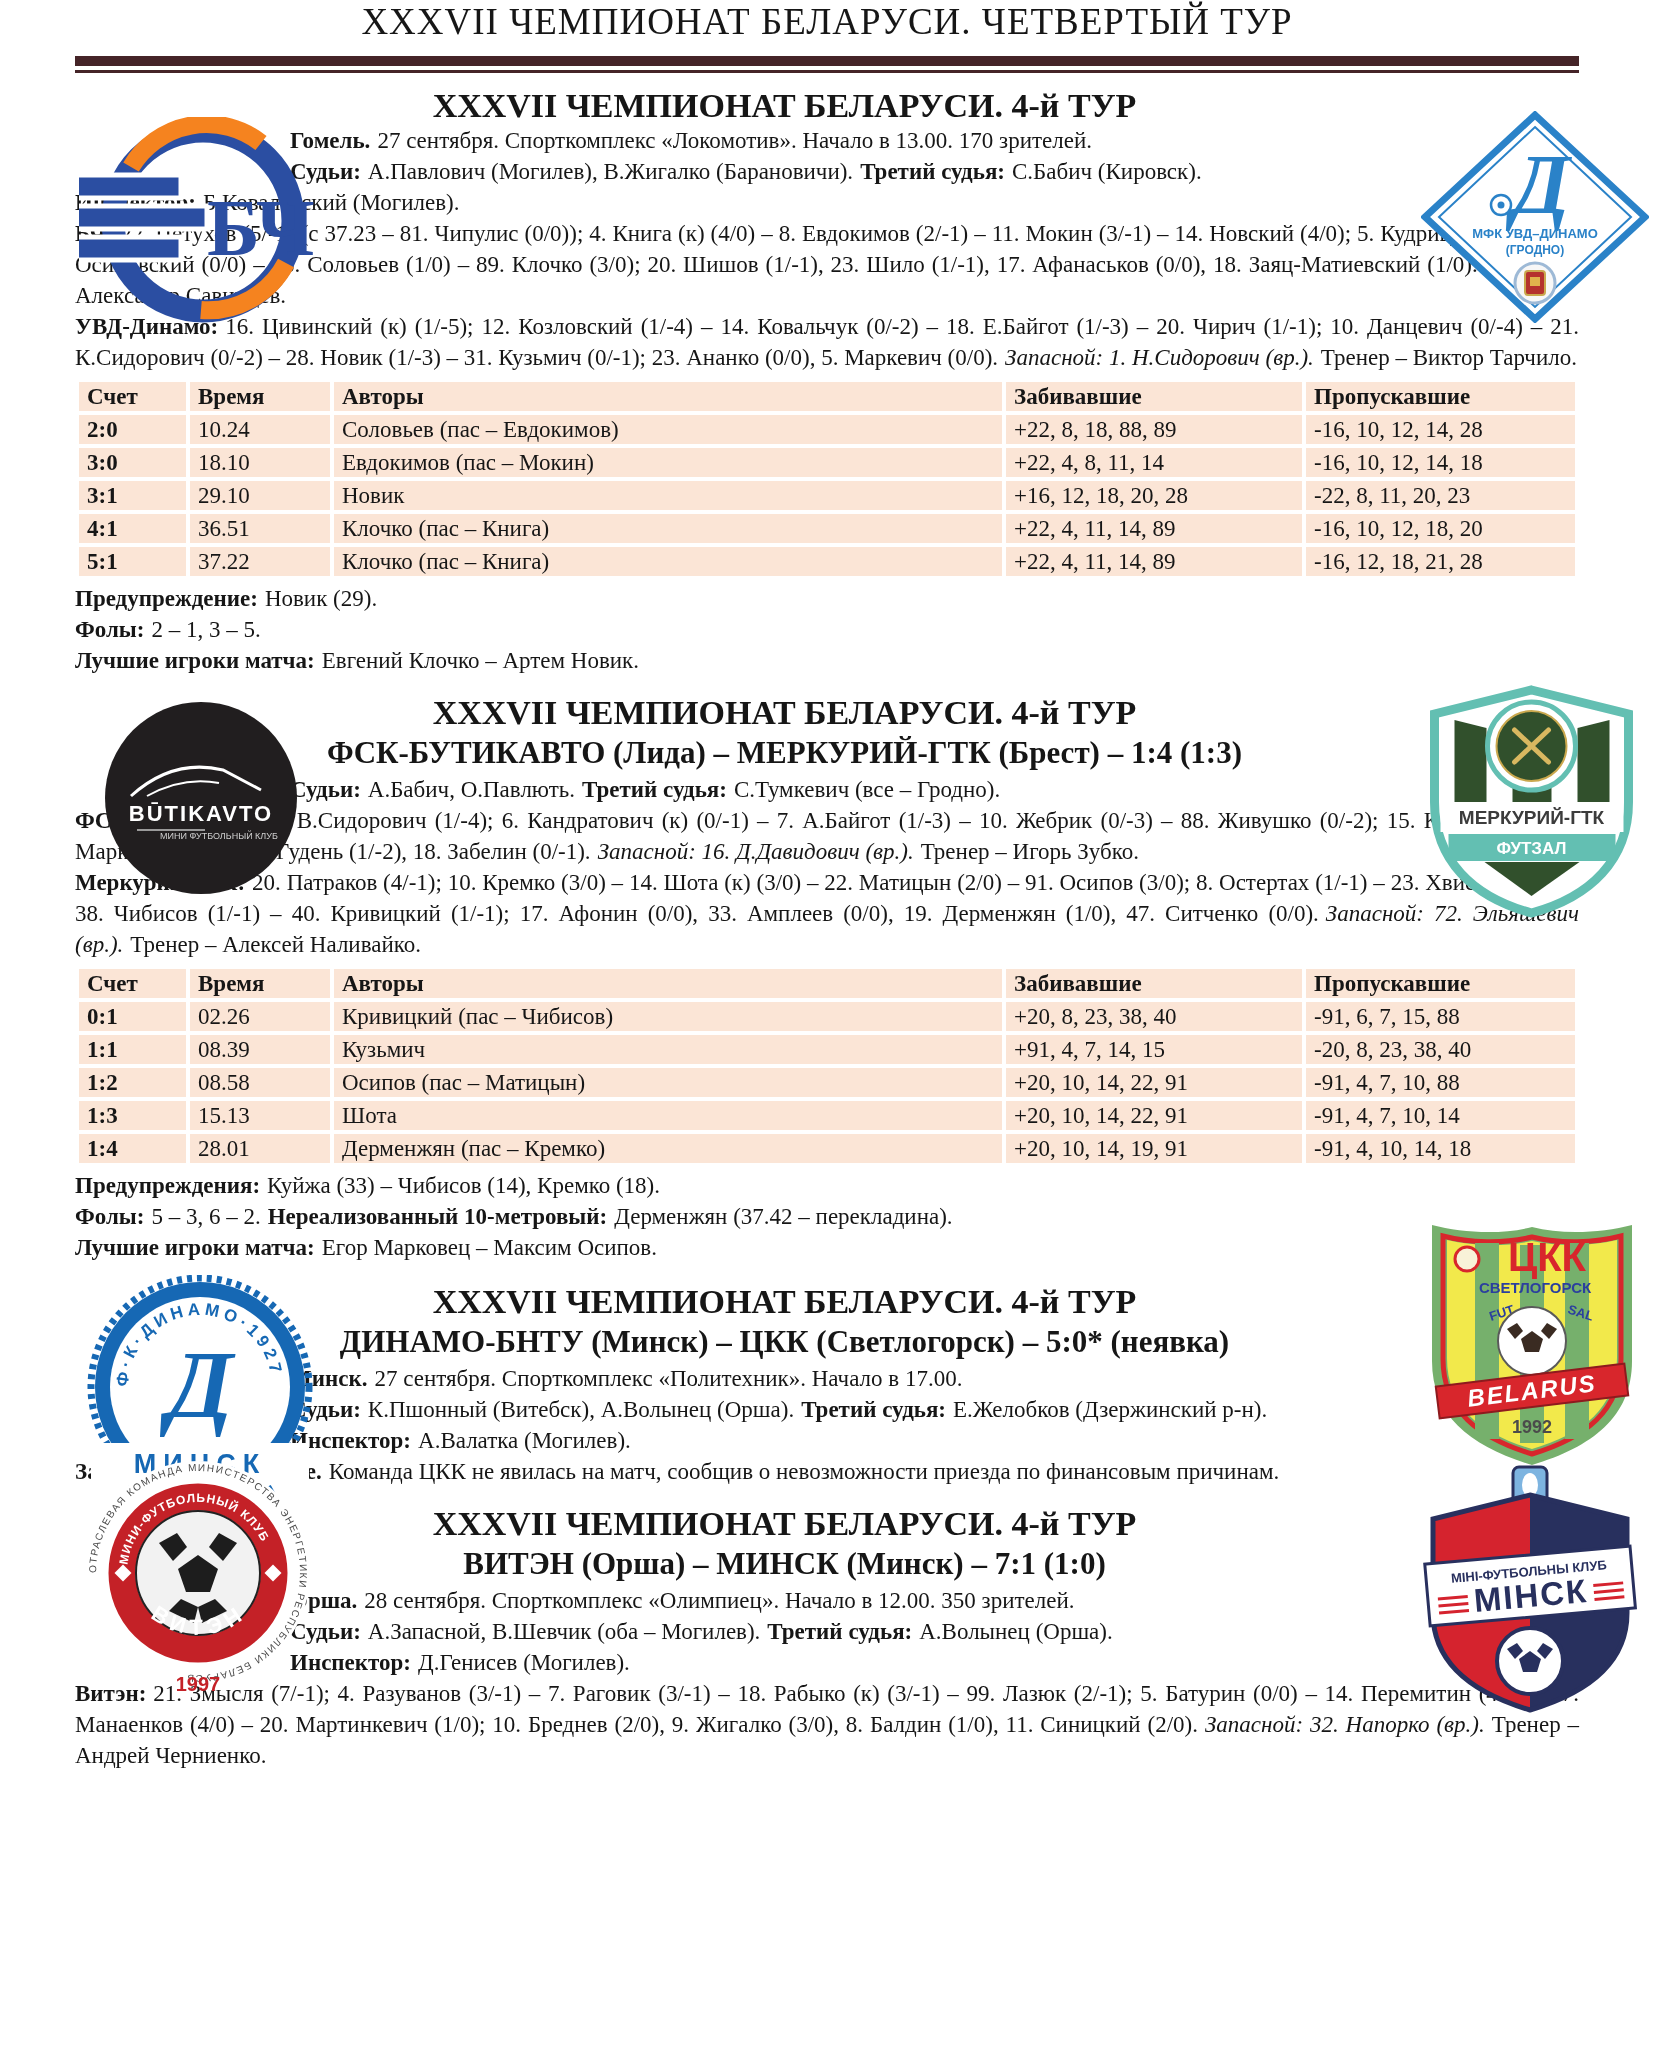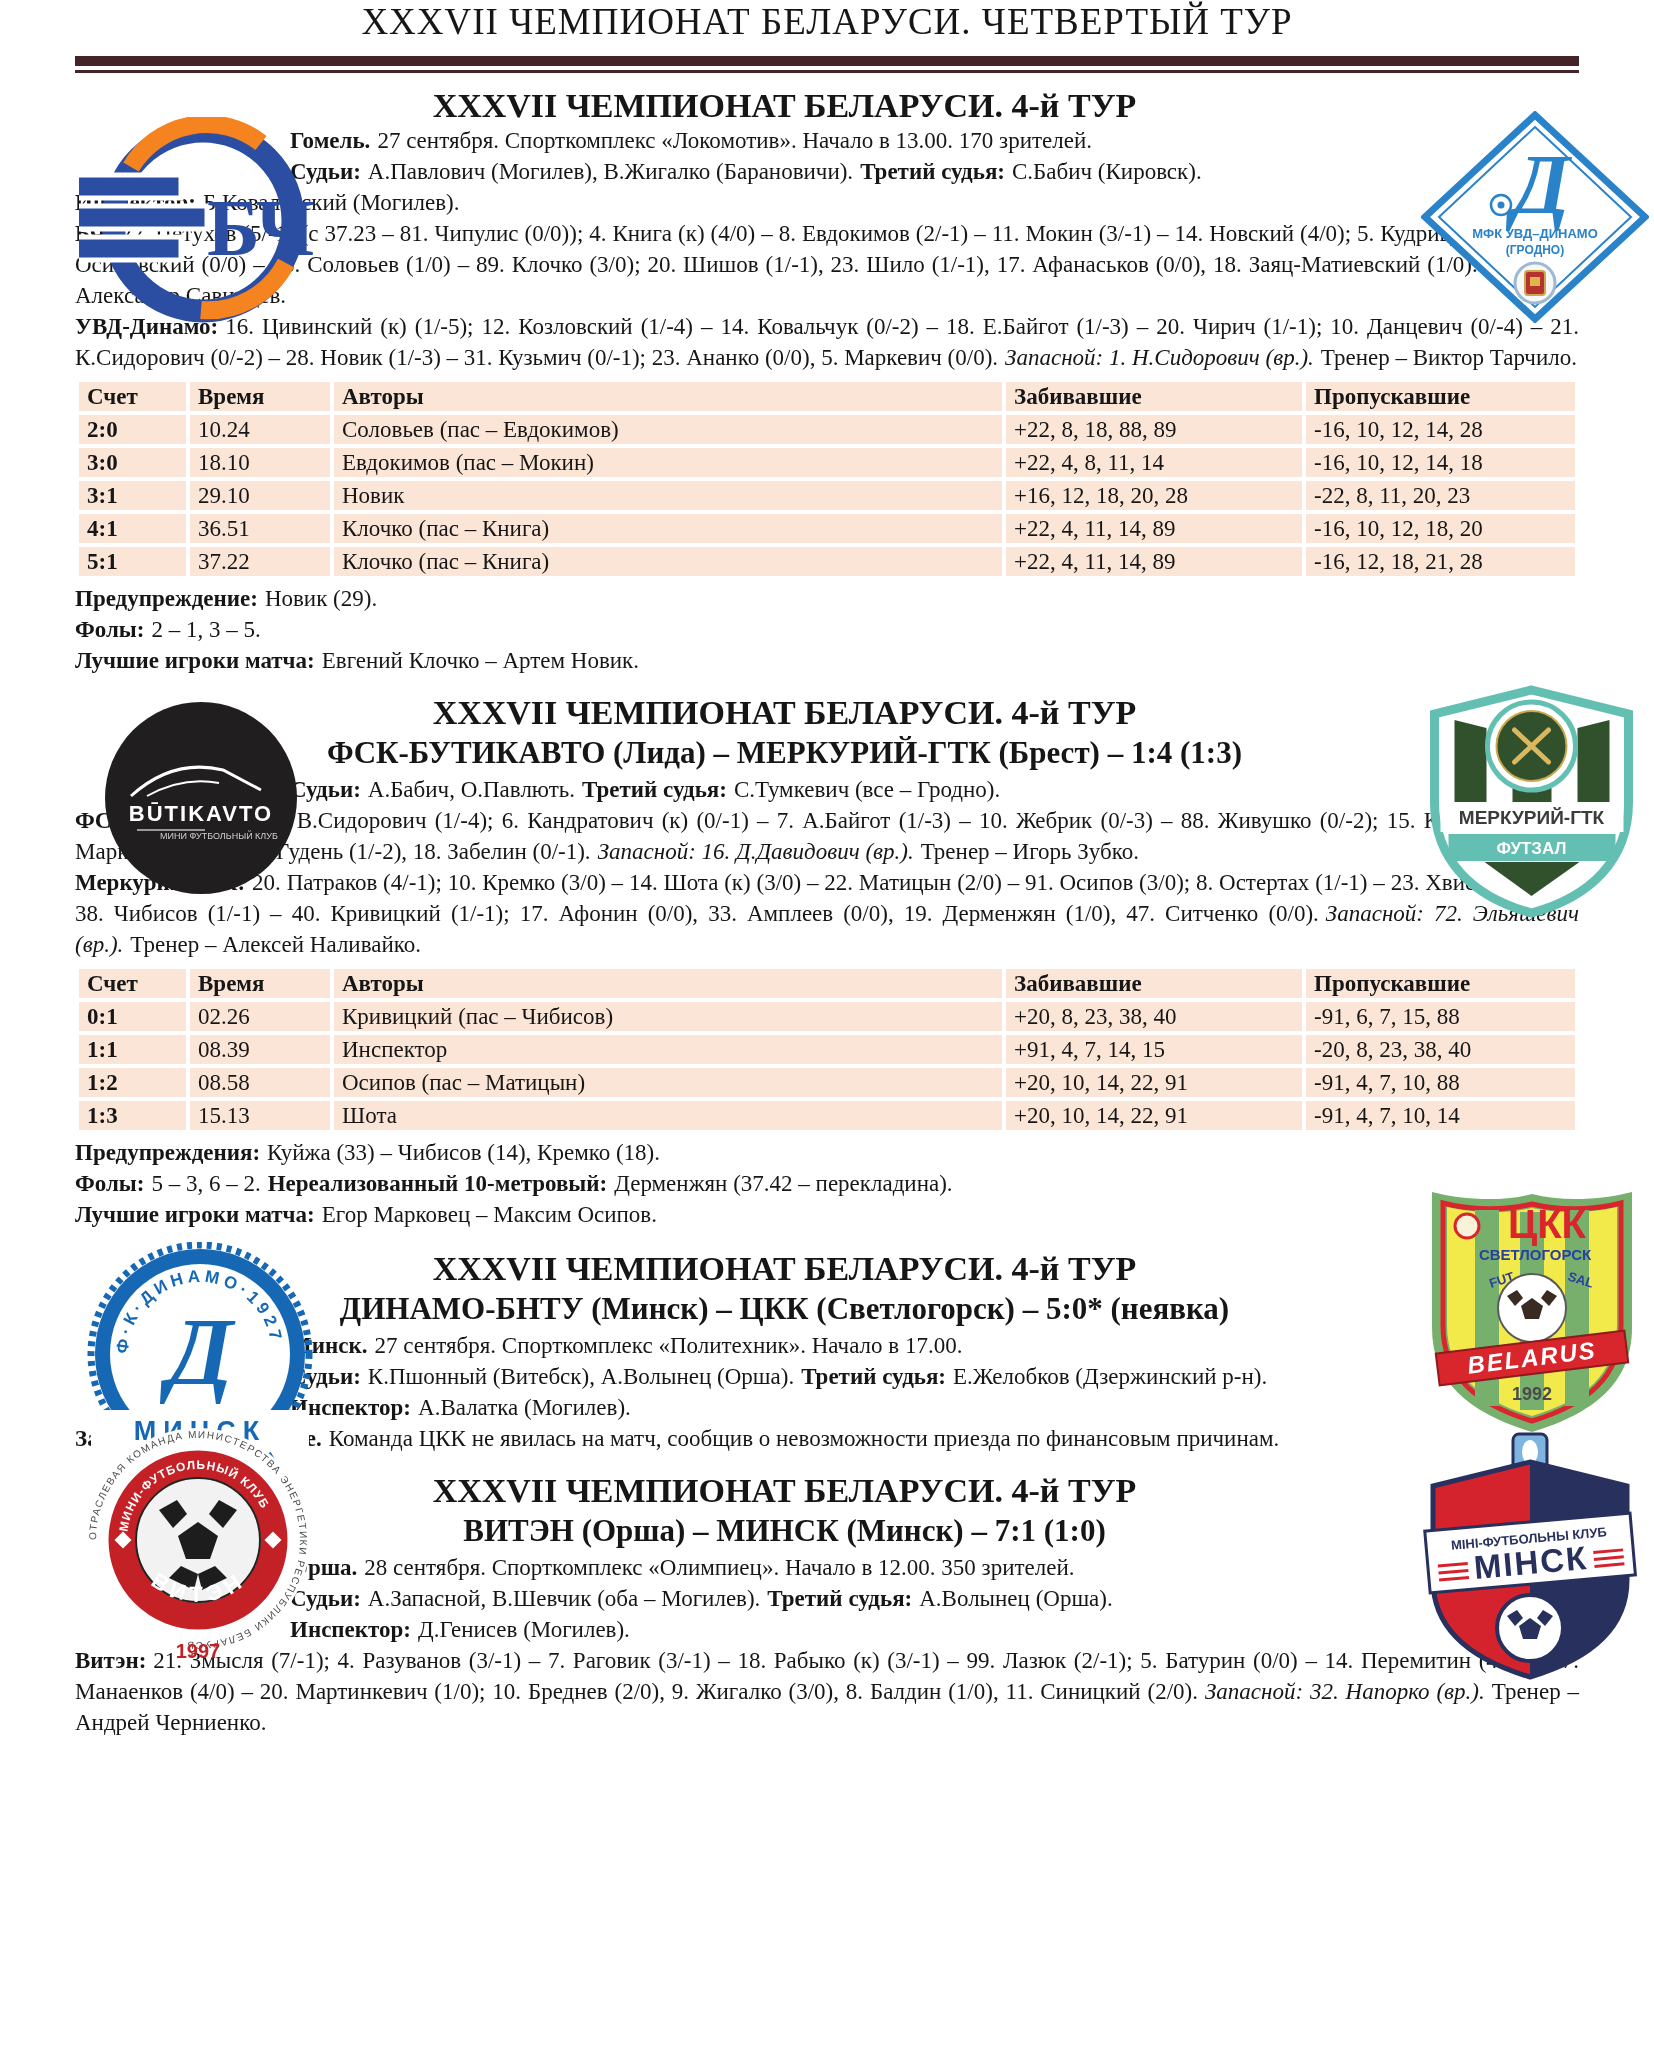--- a/index.html
+++ b/index.html
@@ -195,37 +195,44 @@
         <tr>
             <td class="c score">0:1</td>
             <td class="c">02.26</td>
             <td>Кривицкий (пас – Чибисов)</td>
             <td>+20, 8, 23, 38, 40</td>
             <td>-91, 6, 7, 15, 88</td>
           </tr>
         <tr>
             <td class="c score">1:1</td>
             <td class="c">08.39</td>
-            <td>Инспектор</td>
+            <td>Кузьмич</td>
             <td>+91, 4, 7, 14, 15</td>
             <td>-20, 8, 23, 38, 40</td>
           </tr>
         <tr>
             <td class="c score">1:2</td>
             <td class="c">08.58</td>
             <td>Осипов (пас – Матицын)</td>
             <td>+20, 10, 14, 22, 91</td>
             <td>-91, 4, 7, 10, 88</td>
           </tr>
         <tr>
             <td class="c score">1:3</td>
             <td class="c">15.13</td>
             <td>Шота</td>
             <td>+20, 10, 14, 22, 91</td>
             <td>-91, 4, 7, 10, 14</td>
+          </tr>
+        <tr>
+            <td class="c score">1:4</td>
+            <td class="c">28.01</td>
+            <td>Дерменжян (пас – Кремко)</td>
+            <td>+20, 10, 14, 19, 91</td>
+            <td>-91, 4, 10, 14, 18</td>
           </tr>
       </tbody>
     </table>
 
     <p class="line"><b class="seg">Предупреждения:</b><span>Куйжа (33) – Чибисов (14), Кремко (18).</span></p>
     <p class="line"><b class="seg">Фолы:</b><span class="seg">5 – 3, 6 – 2.</span><b class="seg">Нереализованный 10-метровый:</b><span>Дерменжян (37.42 – перекладина).</span></p>
     <p class="line"><b class="seg">Лучшие игроки матча:</b><span>Егор Марковец – Максим Осипов.</span></p>
   </section>
 
   <section class="match" style="margin-top:20px">

